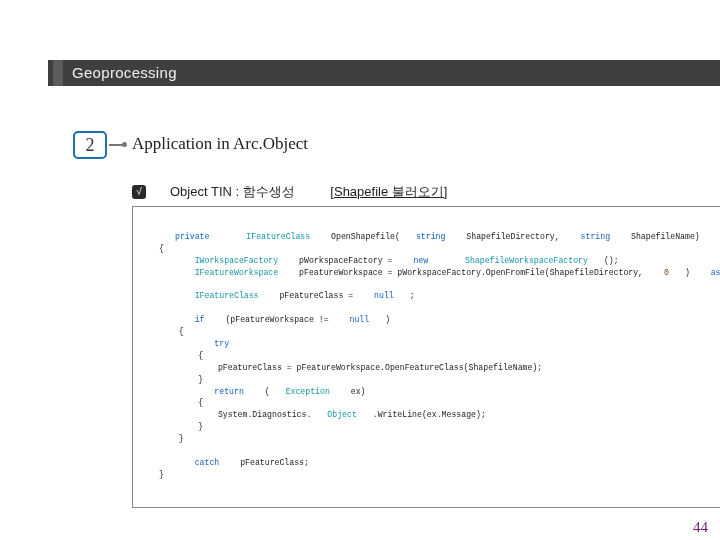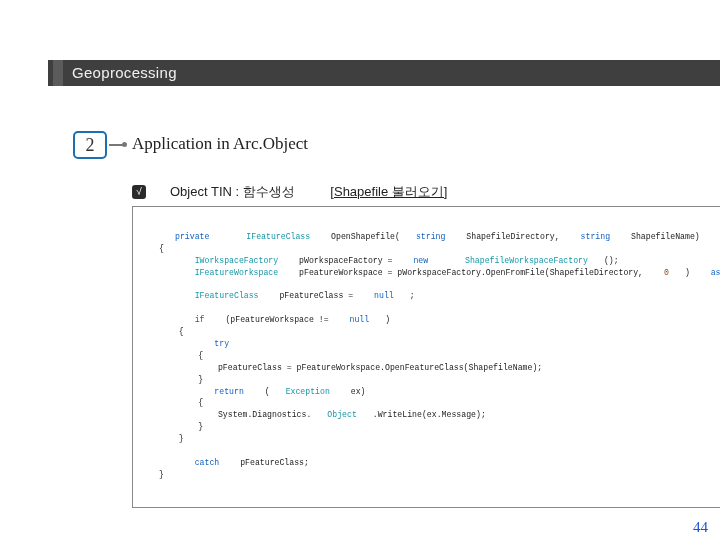--- a/index.html
+++ b/index.html
@@ -117,21 +117,21 @@
     white-space: pre;
   }
   .kw { color: #1060c0; }
   .tp { color: #1596a6; }
   .num { color: #8b4513; }
 
   .pagenum {
     position: absolute;
     right: 28px; bottom: 20px;
     font-size: 15px;
-    color: #1d4ed8;
+    color: #701a75;
     font-family: Georgia, serif;
   }
 </style>
 </head>
 <body>
 
 <div class="topband"></div>
 <div class="topband-notch"></div>
 <div class="topband-title">Geoprocessing</div>
 <div class="topband-cut"></div>

